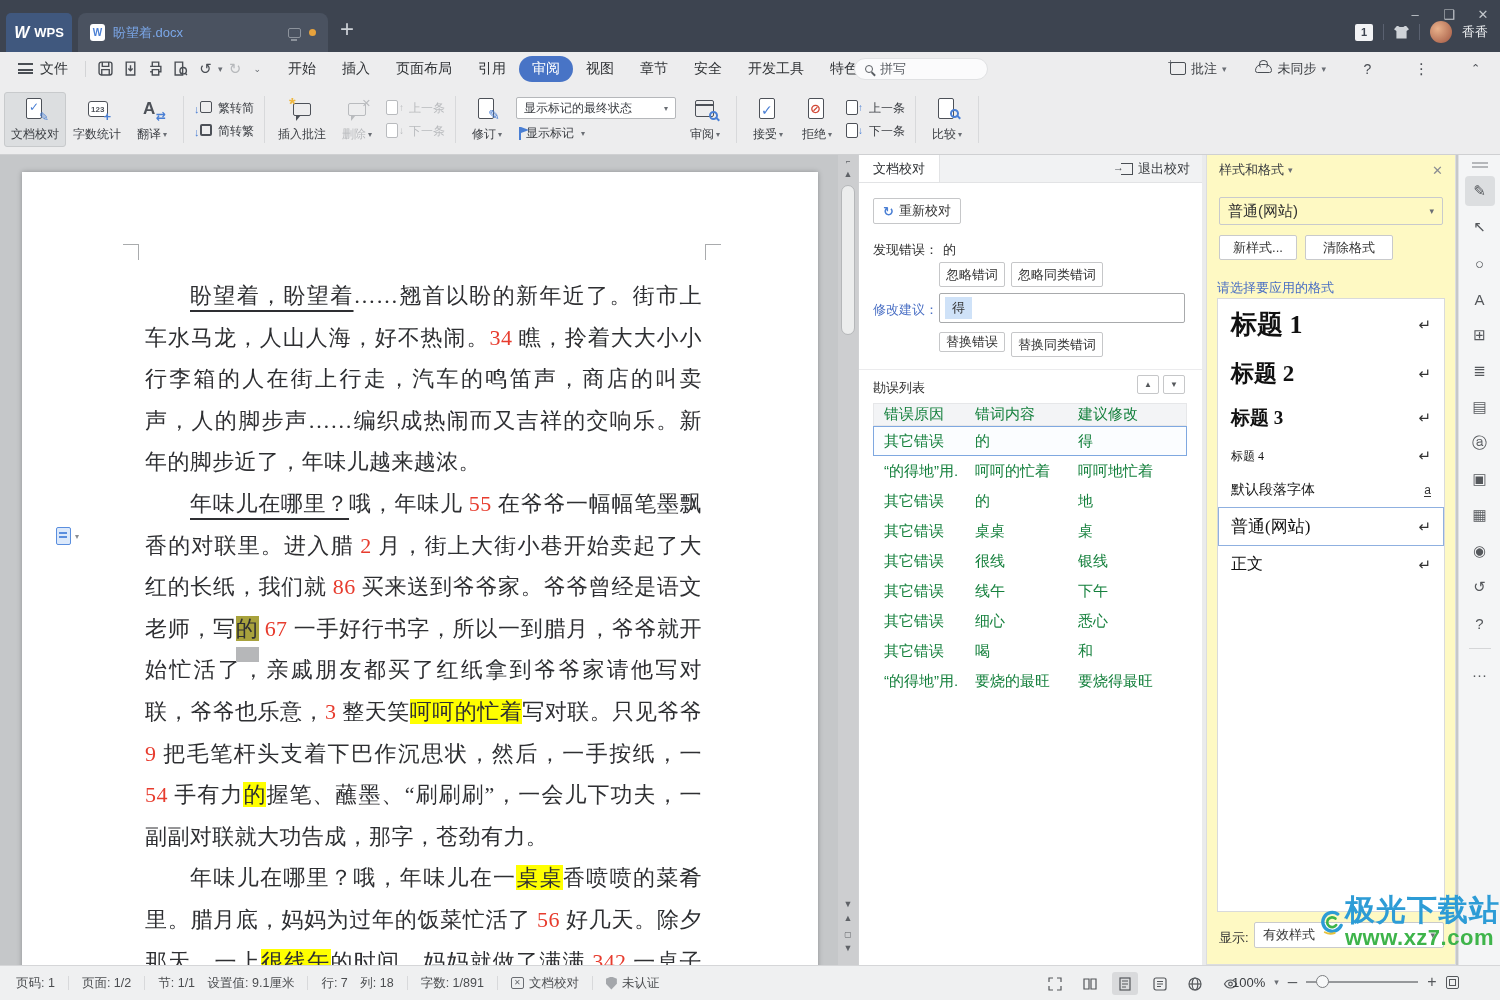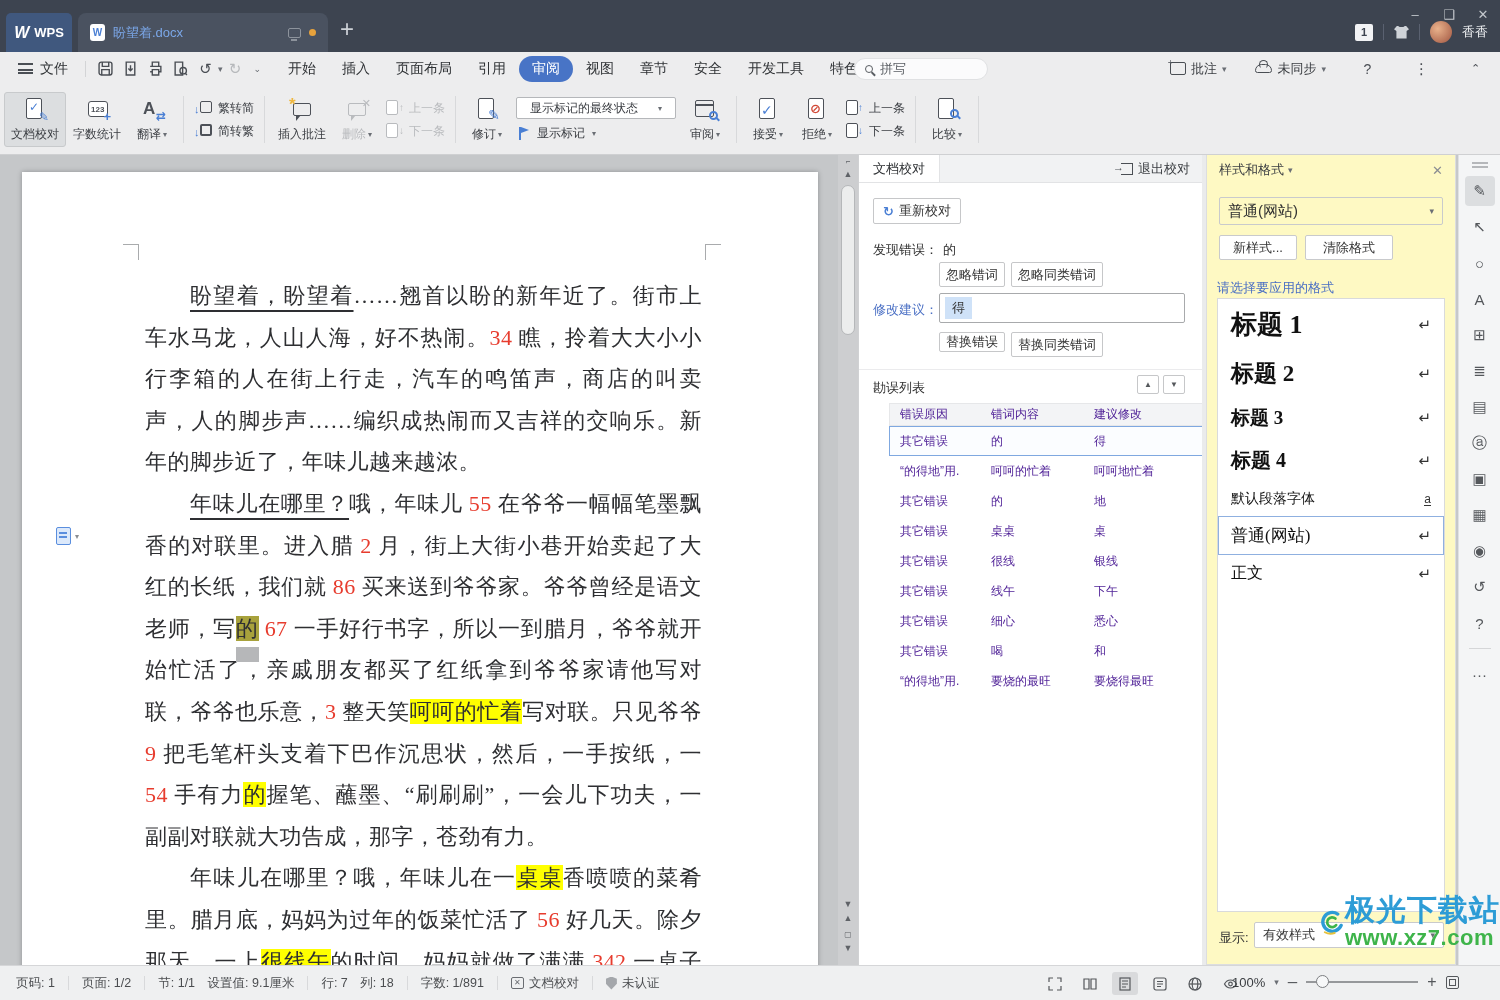--- a/index.html
+++ b/index.html
@@ -64,21 +64,21 @@
 .ibox{position:absolute;right:1px;top:1px;width:12px;height:12px;border:1.5px solid #4d5158;border-radius:2px}
 .idocs{position:absolute;left:1px;top:0;width:12px;height:15px;border:1.5px solid #4d5158;border-radius:2px;background:#fff}
 .ibub{position:absolute;left:5px;top:7px;width:18px;height:13px;border:1.6px solid #4d5158;border-radius:2px}
 .ibub::after{content:"";position:absolute;left:2px;bottom:-6px;border-left:0 solid transparent;border-right:5px solid transparent;border-top:6px solid #4d5158}
 .ipanel{position:absolute;left:4px;top:4px;width:19px;height:17px;border:1.6px solid #4d5158;border-radius:2px}
 .ipanel::after{content:"";position:absolute;left:0;top:3px;width:100%;height:1.5px;background:#4d5158}
 .ov{position:absolute;font-weight:700;line-height:1}
 .dis .idoc,.dis .ibub,.dis .idocs{border-color:#b9bbbe}
 .dis .ibub::after{border-top-color:#b9bbbe}
 .dis .ov,.dis.rrow,.dis .rlbl,.dis{color:#b9bbbe!important}
-.combo{width:160px;height:22px;background:#fff;border:1px solid #b5b7ba;border-radius:2px;font-size:12px;color:#3a3d42;display:flex;align-items:center;padding:0 13px;justify-content:space-between}
+.combo{width:160px;height:22px;background:#fff;border:1px solid #b5b7ba;border-radius:2px;font-size:12px;color:#3a3d42;display:flex;align-items:center;padding:0 7px;justify-content:space-between}
 .bmag{width:9px;height:9px;border:2px solid #4a7fd4;border-radius:50%;position:absolute;right:1px;bottom:3px}
 .bmag::after{content:"";position:absolute;width:5px;height:2px;background:#4a7fd4;transform:rotate(45deg);right:-4px;bottom:-2px}
 .lock{position:absolute;left:9px;bottom:2px;width:10px;height:8px;background:#4a7fd4;border-radius:1px}
 .lock::before{content:"";position:absolute;left:1.2px;top:-5px;width:7px;height:6px;border:1.6px solid #4a7fd4;border-bottom:none;border-radius:4px 4px 0 0}
 .key{position:absolute;right:3px;bottom:7px;width:7px;height:7px;border:1.8px solid #4a7fd4;border-radius:50%}
 .key::after{content:"";position:absolute;left:5px;top:6px;width:8px;height:1.8px;background:#4a7fd4;transform:rotate(42deg)}
 .flag{position:relative;width:2px;height:13px;background:#4a7fd4;display:inline-block;flex:none}
 .flag::after{content:"";position:absolute;left:2px;top:0;border-top:3.5px solid transparent;border-bottom:3.5px solid transparent;border-left:8px solid #4a7fd4}
 
 
@@ -107,21 +107,21 @@
 .exiticon{width:12px;height:12px;border:1.5px solid #4a4e54;border-left:none;position:relative}
 .exiticon::after{content:"→";position:absolute;left:-8px;top:-3px;font-size:11px;color:#4a4e54}
 .pbtn{position:absolute;background:#fff;border:1px solid #c6c7c9;border-radius:2px;font-size:13px;color:#333;display:flex;align-items:center;justify-content:center;gap:5px}
 .plabel{position:absolute;font-size:13px;color:#333}
 .plabel.blue{color:#4a6fc4}
 .rot{width:11px;height:11px;color:#4a7fd4;font-size:13px;font-weight:700;line-height:11px}
 .sugbox{position:absolute;left:80px;top:138px;width:246px;height:30px;border:1px solid #a8aaac;border-radius:2px;display:flex;align-items:center;padding:0 5px}
 .chip{background:#cfe2f8;color:#333;font-size:13px;padding:2px 7px}
 .pdiv{position:absolute;left:0;top:214px;width:100%;height:1px;background:#ebebed}
 .arrbtn{position:absolute;top:220px;width:22px;height:19px;background:#fff;border:1px solid #c6c7c9;border-radius:2px;font-size:8px;color:#55585c;display:flex;align-items:center;justify-content:center}
-#errtable{position:absolute;left:30px;top:248px;width:314px;font-size:12px;color:#4c1d95}
+#errtable{position:absolute;left:14px;top:248px;width:314px;font-size:15px;color:#15803d}
 .thead{display:flex;background:#f3f4f6;border:1px solid #e6e7e9;height:23px;align-items:center}
 .trow{display:flex;height:30px;align-items:center;border:1px solid transparent}
 .trow.sel{border-color:#7fa8e0;background:#fbfdff}
 .tcell{padding-left:10px;white-space:nowrap;overflow:hidden}
 .c0{width:91px;flex:none}.c1{width:103px;flex:none}.c2{width:116px;flex:none}
 
 
 #panelgap{position:absolute;left:1202px;top:155px;width:4px;height:810px;background:#eaebec}
 #stylespanel{position:absolute;left:1206px;top:155px;width:250px;height:810px;background:#fef9c3;border:1px solid #dcdddf;border-top:none}
 .shead{position:absolute;left:0;top:0;width:100%;height:30px;display:flex;align-items:center;padding:0 12px;font-size:13px;color:#3a3d41;gap:4px}
@@ -364,21 +364,21 @@
           <span class="caret">▾</span>
         </span>
     </div>
     <div class="rcol" style="margin:0 4px">
       <div class="combo">
           <span>显示标记的最终状态</span>
           <span class="caret">▾</span>
         </div>
       <div class="rrow">
           <span class="flag"></span>
-          <span style="margin-left:11px">显示标记</span>
+          <span style="margin-left:0">显示标记</span>
           <span class="caret">▾</span>
         </div>
     </div>
     <div class="rbig">
       <span class="ric">
           <span class="ipanel"></span>
           <span class="bmag"></span>
         </span>
       <span class="rlbl">
           <span>审阅</span>
@@ -581,21 +581,21 @@
       </div>
       <div class="sitem">
         <span style="font-size: 23px; font-weight: 700;">标题 2</span>
         <span class="smark">↵</span>
       </div>
       <div class="sitem">
         <span style="font-size: 19px; font-weight: 700;">标题 3</span>
         <span class="smark">↵</span>
       </div>
       <div class="sitem">
-        <span style="font-size: 20px; font-weight: 700;">标题 4</span>
+        <span style="font-size: 12px; font-weight: 400;">标题 4</span>
         <span class="smark">↵</span>
       </div>
       <div class="sitem">
         <span style="font-size: 14px; font-weight: 400;">默认段落字体</span>
         <span class="smark af">a</span>
       </div>
       <div class="sitem sel">
         <span style="font-size: 17px; font-weight: 400;">普通(网站)</span>
         <span class="smark">↵</span>
       </div>

